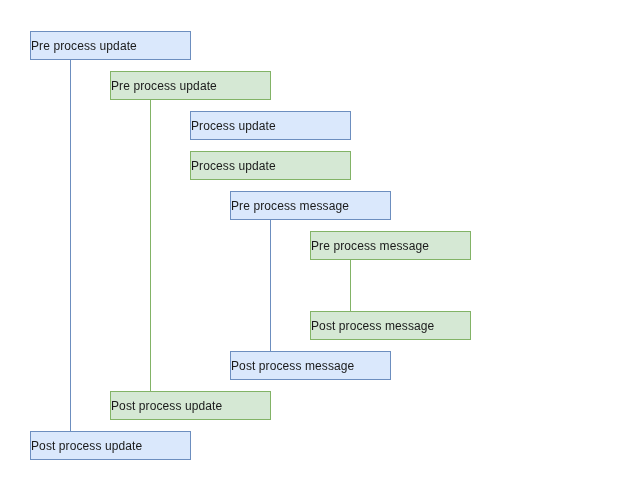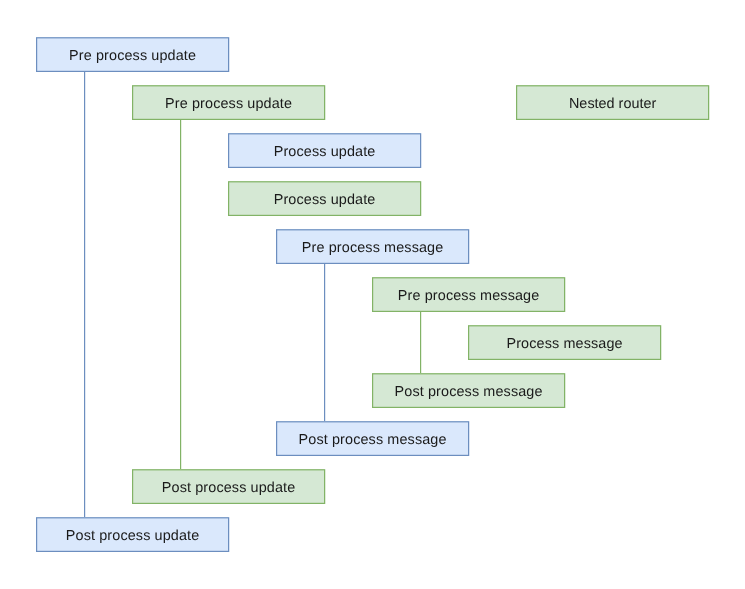--- a/index.html
+++ b/index.html
@@ -19,21 +19,21 @@
   }
   .node {
     position: absolute;
     box-sizing: border-box;
     height: 29px;
     width: 161px;
     border-width: 1px;
     border-style: solid;
     display: flex;
     align-items: center;
-    justify-content: center;
+    justify-content: flex-start;
     font-size: 12px;
     line-height: 14px;
     color: #1a1a1a;
     letter-spacing: 0.1px;
     white-space: nowrap;
   }
   .node.dispatcher {
     background: #dae8fc;
     border-color: #6c8ebf;
   }
@@ -96,33 +96,27 @@
     </div>
   <div class="node router" style="left:190px; top:151px;">
       <span>Process update</span>
     </div>
   <div class="node dispatcher" style="left:230px; top:191px;">
       <span>Pre process message</span>
     </div>
   <div class="node router" style="left:310px; top:231px;">
       <span>Pre process message</span>
     </div>
-  <div class="node router" style="left:390px; top:271px;">
-      <span>Process message</span>
-    </div>
   <div class="node router" style="left:310px; top:311px;">
       <span>Post process message</span>
     </div>
   <div class="node dispatcher" style="left:230px; top:351px;">
       <span>Post process message</span>
     </div>
   <div class="node router" style="left:110px; top:391px;">
       <span>Post process update</span>
     </div>
   <div class="node dispatcher" style="left:30px;  top:431px;">
       <span>Post process update</span>
     </div>
 
-  <div class="legend-box router" style="left:430px; top:71px;">
-      <span>Nested router</span>
-    </div>
 
 </div>
 
 </body></html>

